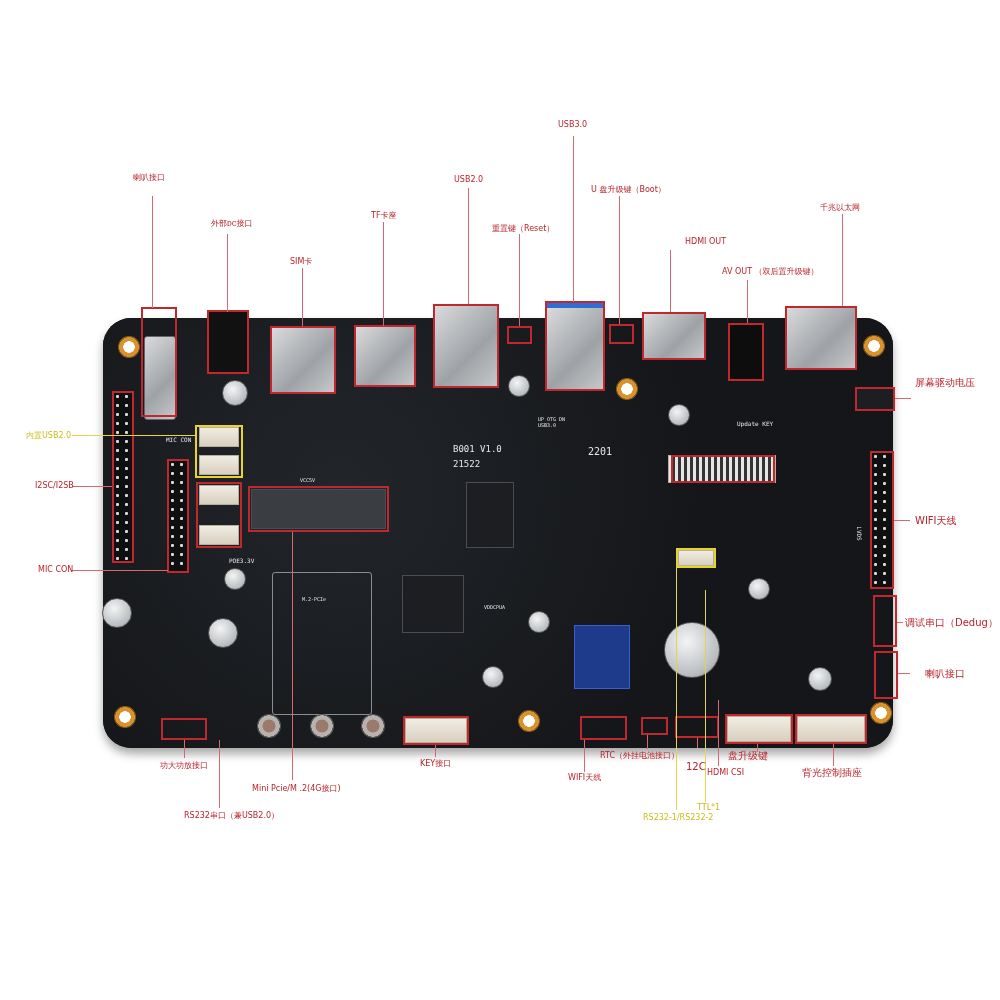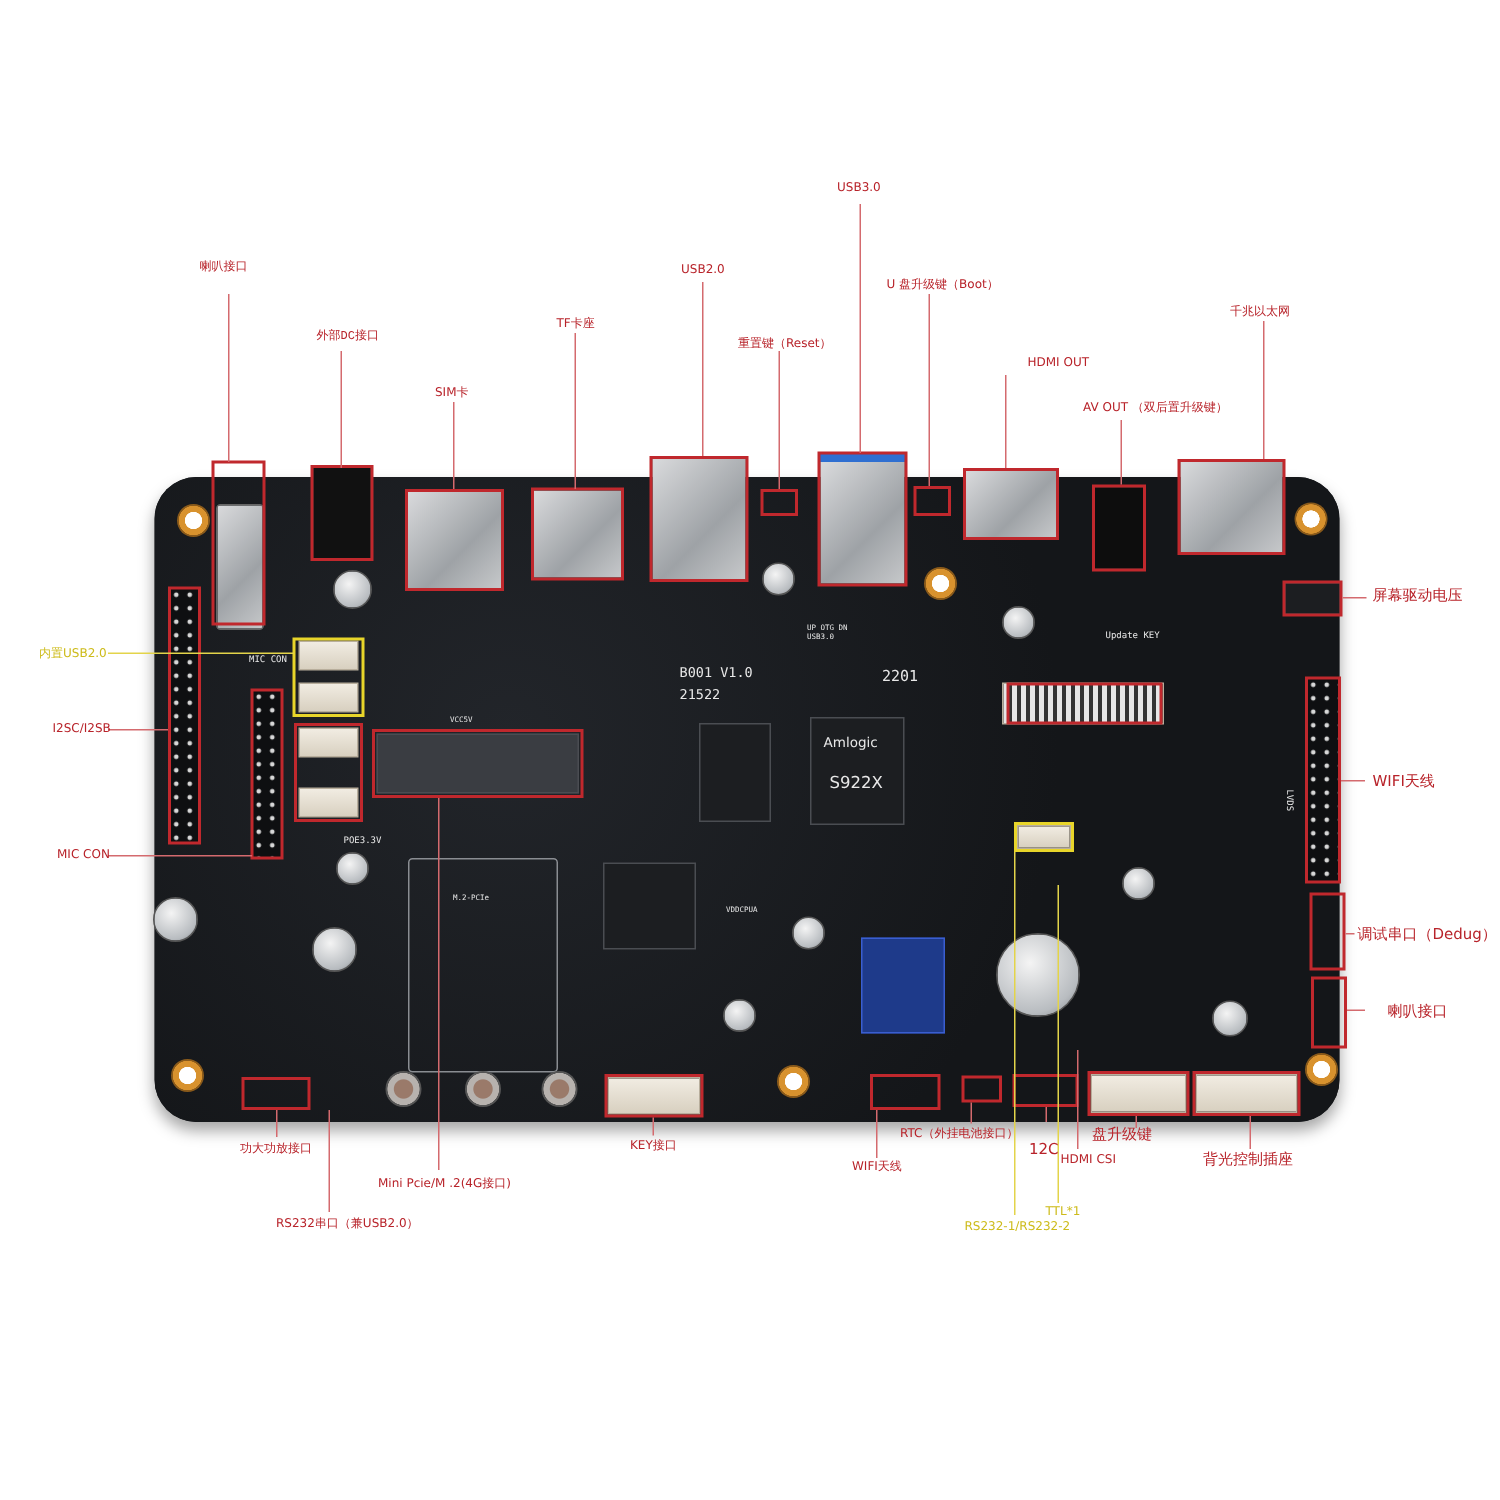--- a/index.html
+++ b/index.html
@@ -99,24 +99,20 @@
   <div class="comp hole" style="left:257px;top:714px;width:24px;height:24px;background:radial-gradient(circle,#9a7a6a 0 36%,#b7b2ae 40% 62%,#555 64%);"></div>
   <div class="comp hole" style="left:310px;top:714px;width:24px;height:24px;background:radial-gradient(circle,#9a7a6a 0 36%,#b7b2ae 40% 62%,#555 64%);"></div>
   <div class="comp hole" style="left:361px;top:714px;width:24px;height:24px;background:radial-gradient(circle,#9a7a6a 0 36%,#b7b2ae 40% 62%,#555 64%);"></div>
 
   <div class="silk" style="left:453px;top:444px;font-size:9px;">B001  V1.0</div>
   <div class="silk" style="left:453px;top:459px;font-size:9px;">21522</div>
   <div class="silk" style="left:588px;top:446px;font-size:10px;">2201</div>
   <div class="silk" style="left:538px;top:416px;font-size:5px;width:34px;white-space:normal;">UP OTG DN USB3.0</div>
   <div class="silk" style="left:737px;top:420px;font-size:6px;">Update KEY</div>
 
-  <div class="comp chip" style="left:540px;top:478px;width:63px;height:72px;">
-    <div class="silk" style="left:8px;top:12px;font-size:9px;font-family:'DejaVu Sans',sans-serif;">Amlogic</div>
-    <div class="silk" style="left:12px;top:36px;font-size:11px;font-family:'DejaVu Sans',sans-serif;">S922X</div>
-  </div>
   <div class="comp chip" style="left:466px;top:482px;width:48px;height:66px;"></div>
   <div class="comp chip" style="left:402px;top:575px;width:62px;height:58px;"></div>
   <div class="silk" style="left:484px;top:604px;font-size:5px;">VDDCPUA</div>
 
   <div class="comp white-conn" style="left:668px;top:455px;width:108px;height:28px;background:repeating-linear-gradient(90deg,#e6e6e6 0 3px,#333 3px 6px);"></div>
   <div class="hl-red" style="left:671px;top:455px;width:104px;height:28px;"></div>
 
   <div class="comp blue-mod" style="left:574px;top:625px;width:56px;height:64px;"></div>
 
   <div class="comp cap" style="left:664px;top:622px;width:56px;height:56px;"></div>
@@ -197,21 +193,21 @@
   <div class="label" style="left:558px;top:120px;">USB3.0</div>
   <div class="label" style="left:591px;top:184px;">U 盘升级键（Boot）</div>
   <div class="label" style="left:648px;top:237px;margin-left:37px;">HDMI OUT</div>
   <div class="label" style="left:722px;top:266px;">AV OUT （双后置升级键）</div>
   <div class="label" style="left:820px;top:202px;">千兆以太网</div>
 
   <div class="label yel" style="left:26px;top:430px;">内置USB2.0</div>
   <div class="label" style="left:35px;top:481px;">I2SC/I2SB</div>
   <div class="label" style="left:38px;top:565px;">MIC CON</div>
 
-  <div class="label big" style="left:915px;top:390px;text-align:center;">屏幕驱动电压</div>
+  <div class="label big" style="left:915px;top:376px;text-align:center;">屏幕驱动电压</div>
   <div class="label big" style="left:915px;top:514px;">WIFI天线</div>
   <div class="label big" style="left:905px;top:616px;">调试串口（Dedug）</div>
   <div class="label big" style="left:925px;top:667px;">喇叭接口</div>
 
   <div class="label" style="left:160px;top:760px;">功大功放接口</div>
   <div class="label" style="left:184px;top:810px;">RS232串口（兼USB2.0）</div>
   <div class="label" style="left:252px;top:783px;">Mini Pcie/M .2(4G接口)</div>
   <div class="label" style="left:420px;top:758px;">KEY接口</div>
   <div class="label" style="left:568px;top:772px;">WIFI天线</div>
   <div class="label" style="left:600px;top:750px;">RTC（外挂电池接口）</div>

